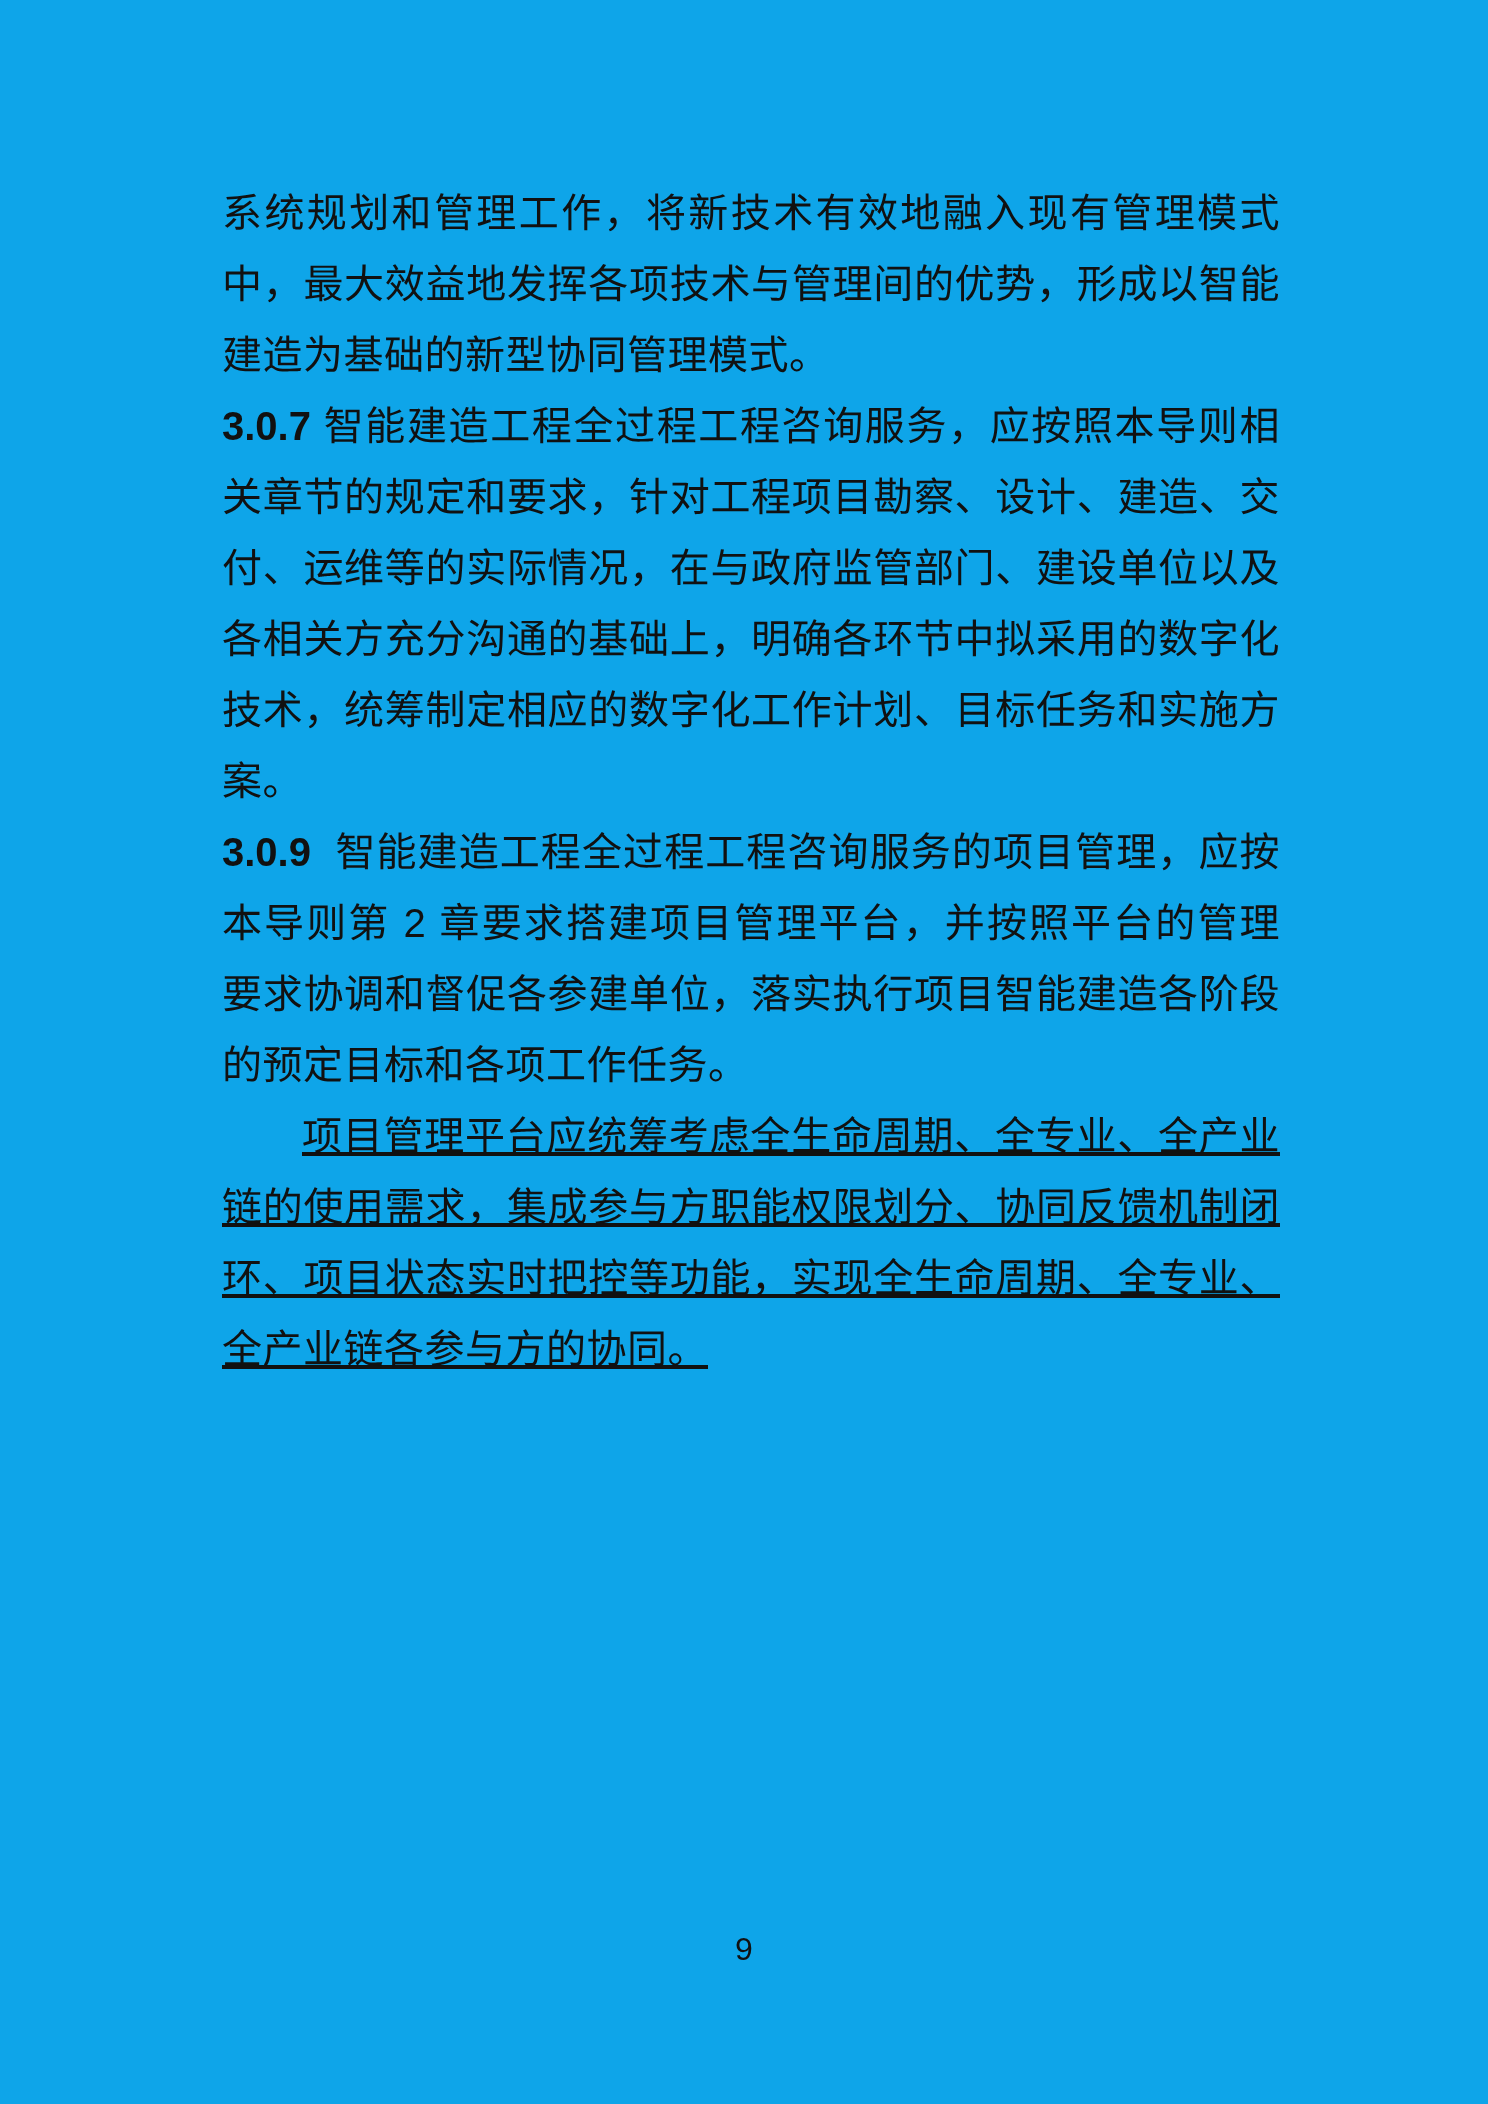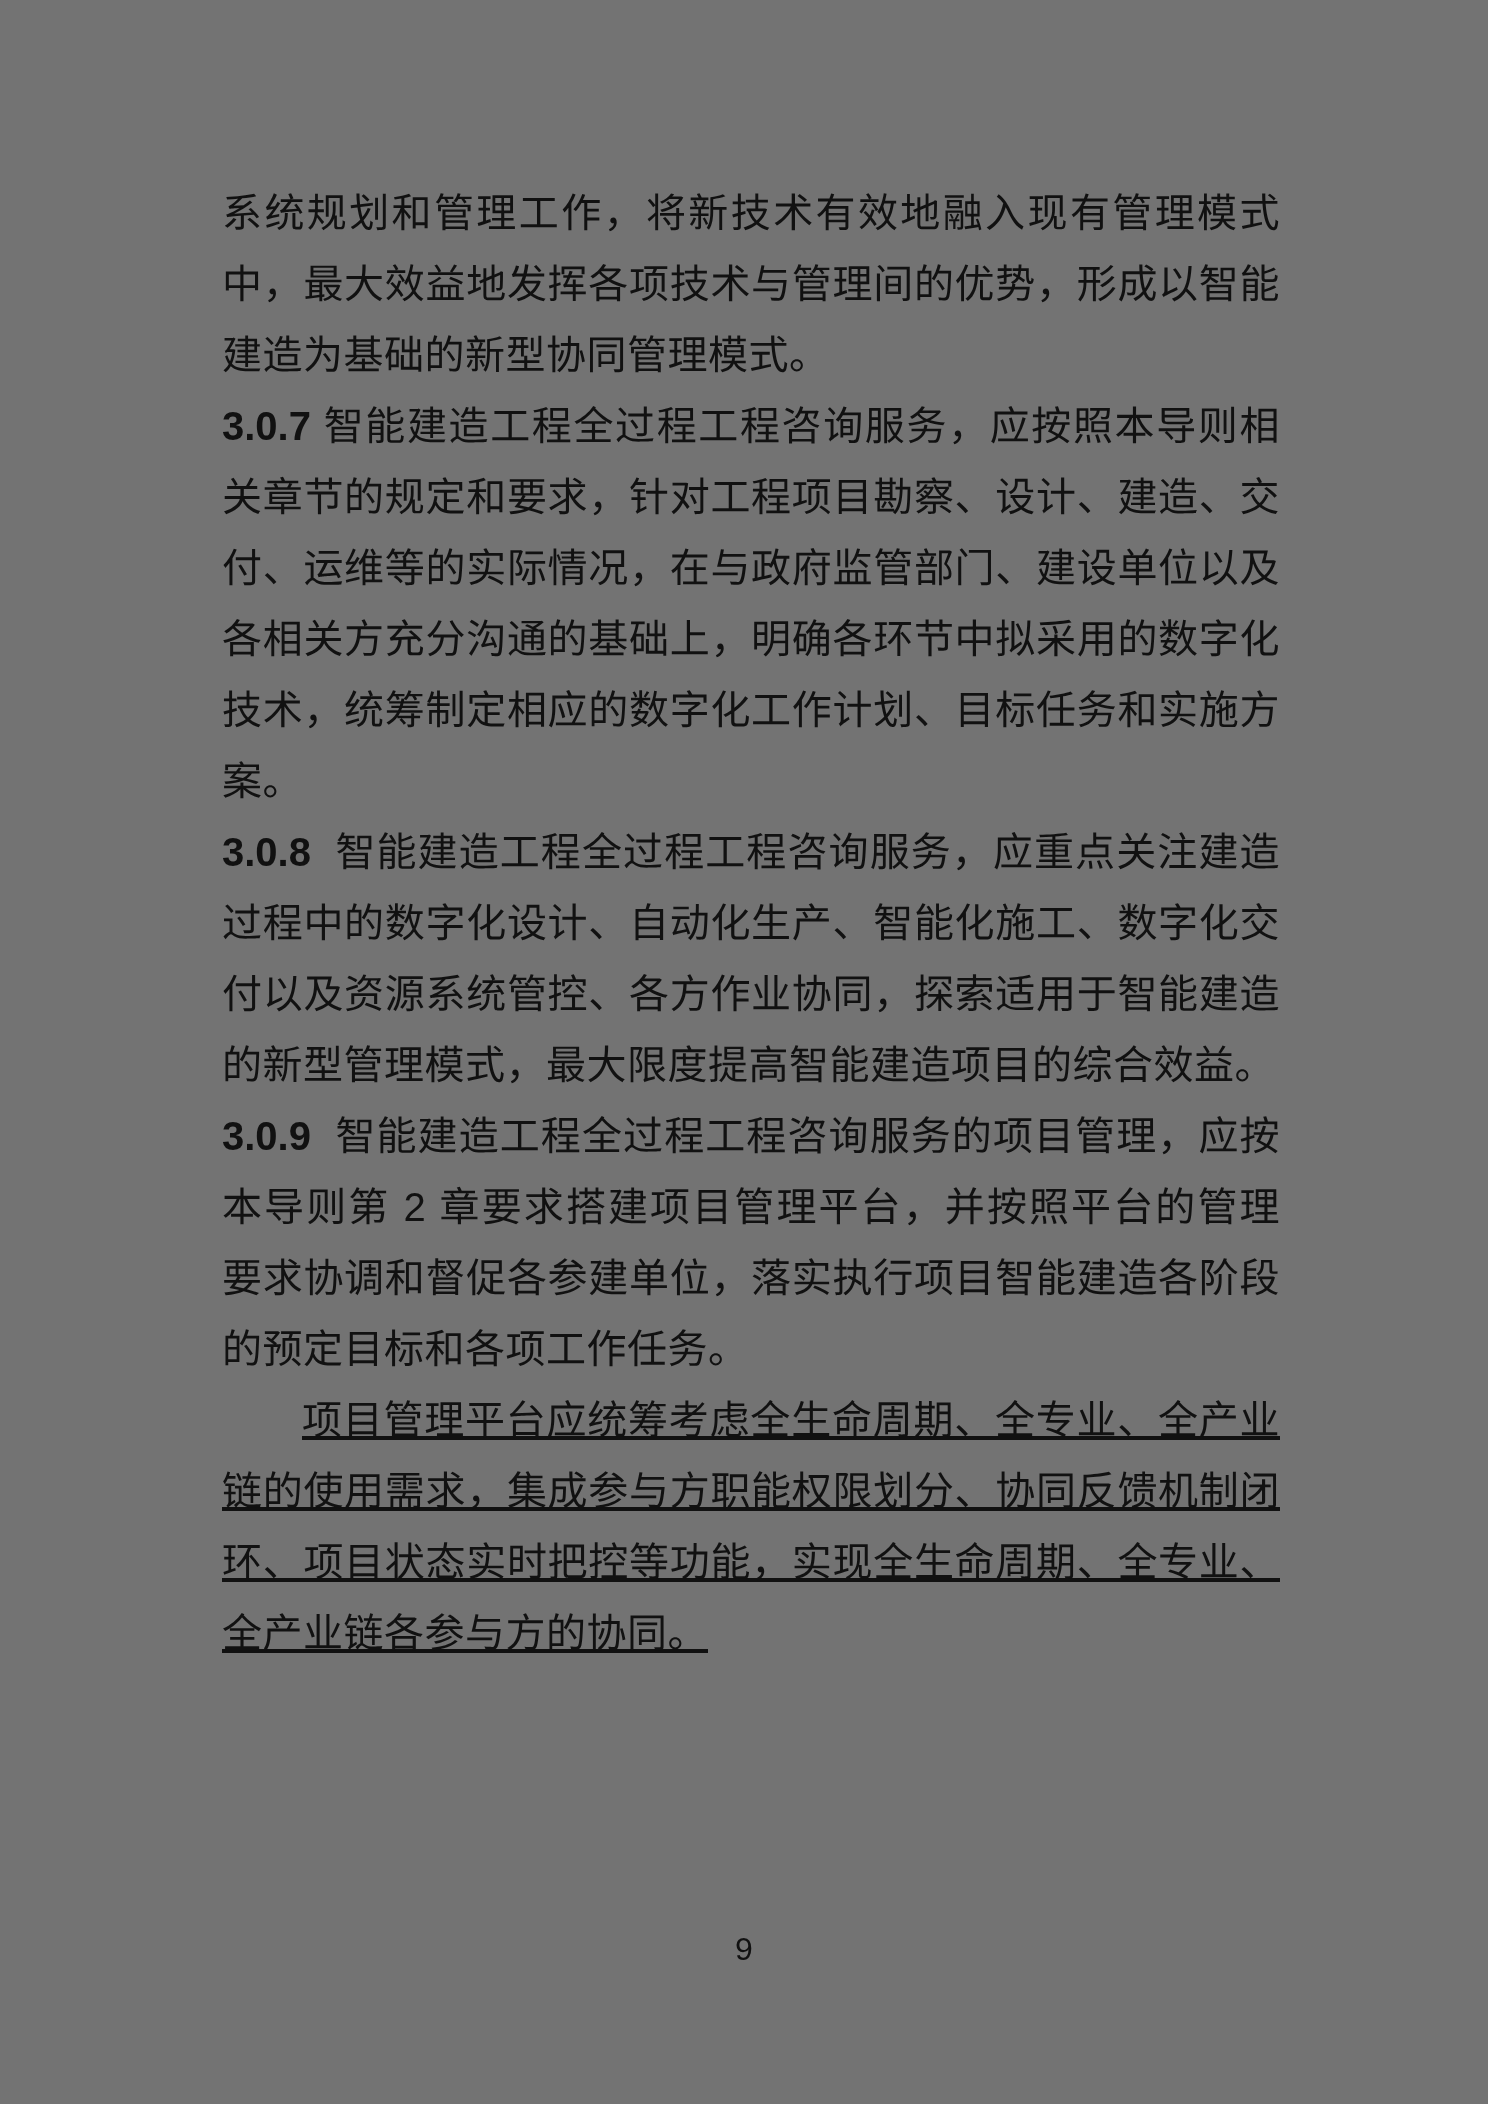--- a/index.html
+++ b/index.html
@@ -4,21 +4,21 @@
 <style>
   html, body {
     margin: 0;
     padding: 0;
     background: #ffffff;
   }
   .page {
     position: relative;
     width: 1488px;
     height: 2104px;
-    background: #737373;
+    background: #0ea5e9;
     margin: 0 auto;
     box-sizing: border-box;
     font-family: "Liberation Sans", "DejaVu Sans", sans-serif;
     color: #000000;
     overflow: hidden;
   }
   .content {
     position: absolute;
     left: 222px;
     top: 178px;
@@ -59,21 +59,20 @@
 <body>
 
 <div class="page">
 
   <div class="content">
 
     <p class="para"><span>系统规划和管理工作，将新技术有效地融入现有管理模式中，最大效益地发挥各项技术与管理间的优势，形成以智能建造为基础的新型协同管理模式。</span></p>
 
     <p class="para"><span class="num">3.0.7</span>&nbsp;<span>智能建造工程全过程工程咨询服务，应按照本导则相关章节的规定和要求，针对工程项目勘察、设计、建造、交付、运维等的实际情况，在与政府监管部门、建设单位以及各相关方充分沟通的基础上，明确各环节中拟采用的数字化技术，统筹制定相应的数字化工作计划、目标任务和实施方案。</span></p>
 
-    <p class="para"><span class="num">3.0.8</span>&nbsp;&nbsp;<span>智能建造工程全过程工程咨询服务，应重点关注建造过程中的数字化设计、自动化生产、智能化施工、数字化交付以及资源系统管控、各方作业协同，探索适用于智能建造的新型管理模式，最大限度提高智能建造项目的综合效益。</span></p>
 
     <p class="para"><span class="num">3.0.9</span>&nbsp;&nbsp;<span>智能建造工程全过程工程咨询服务的项目管理，应按本导则第 2 章要求搭建项目管理平台，并按照平台的管理要求协调和督促各参建单位，落实执行项目智能建造各阶段的预定目标和各项工作任务。</span></p>
 
     <p class="para indent"><span>项目管理平台应统筹考虑全生命周期、全专业、全产业链的使用需求，集成参与方职能权限划分、协同反馈机制闭环、项目状态实时把控等功能，实现全生命周期、全专业、全产业链各参与方的协同。</span></p>
 
 
   </div>
 
   <div class="footer">9</div>
 

